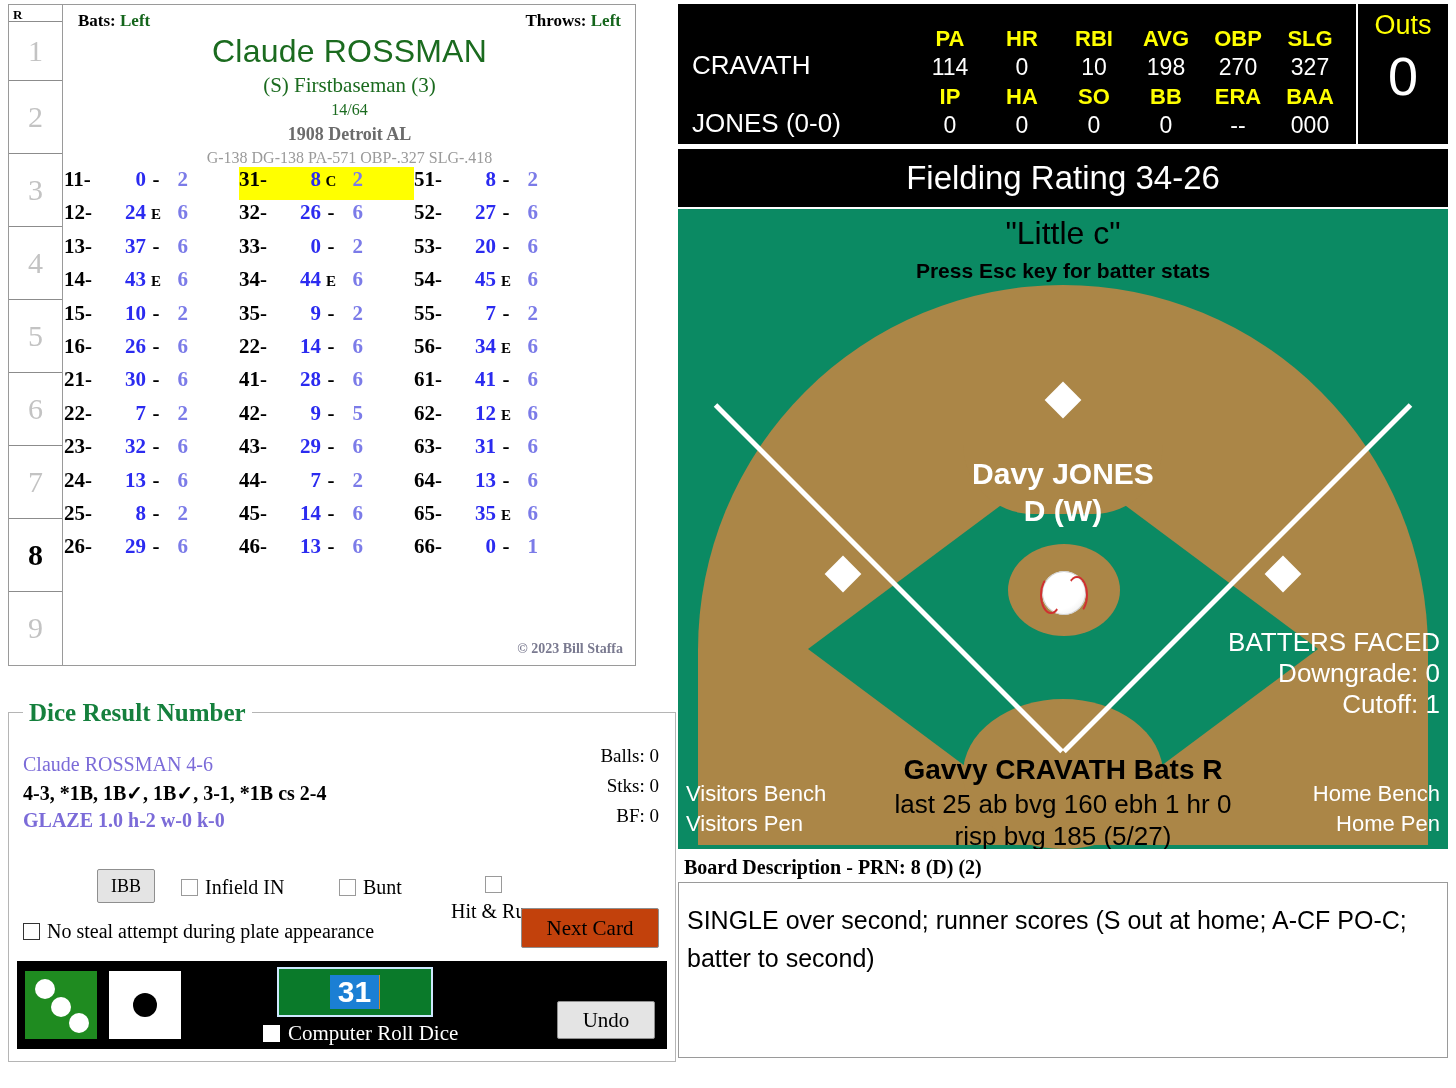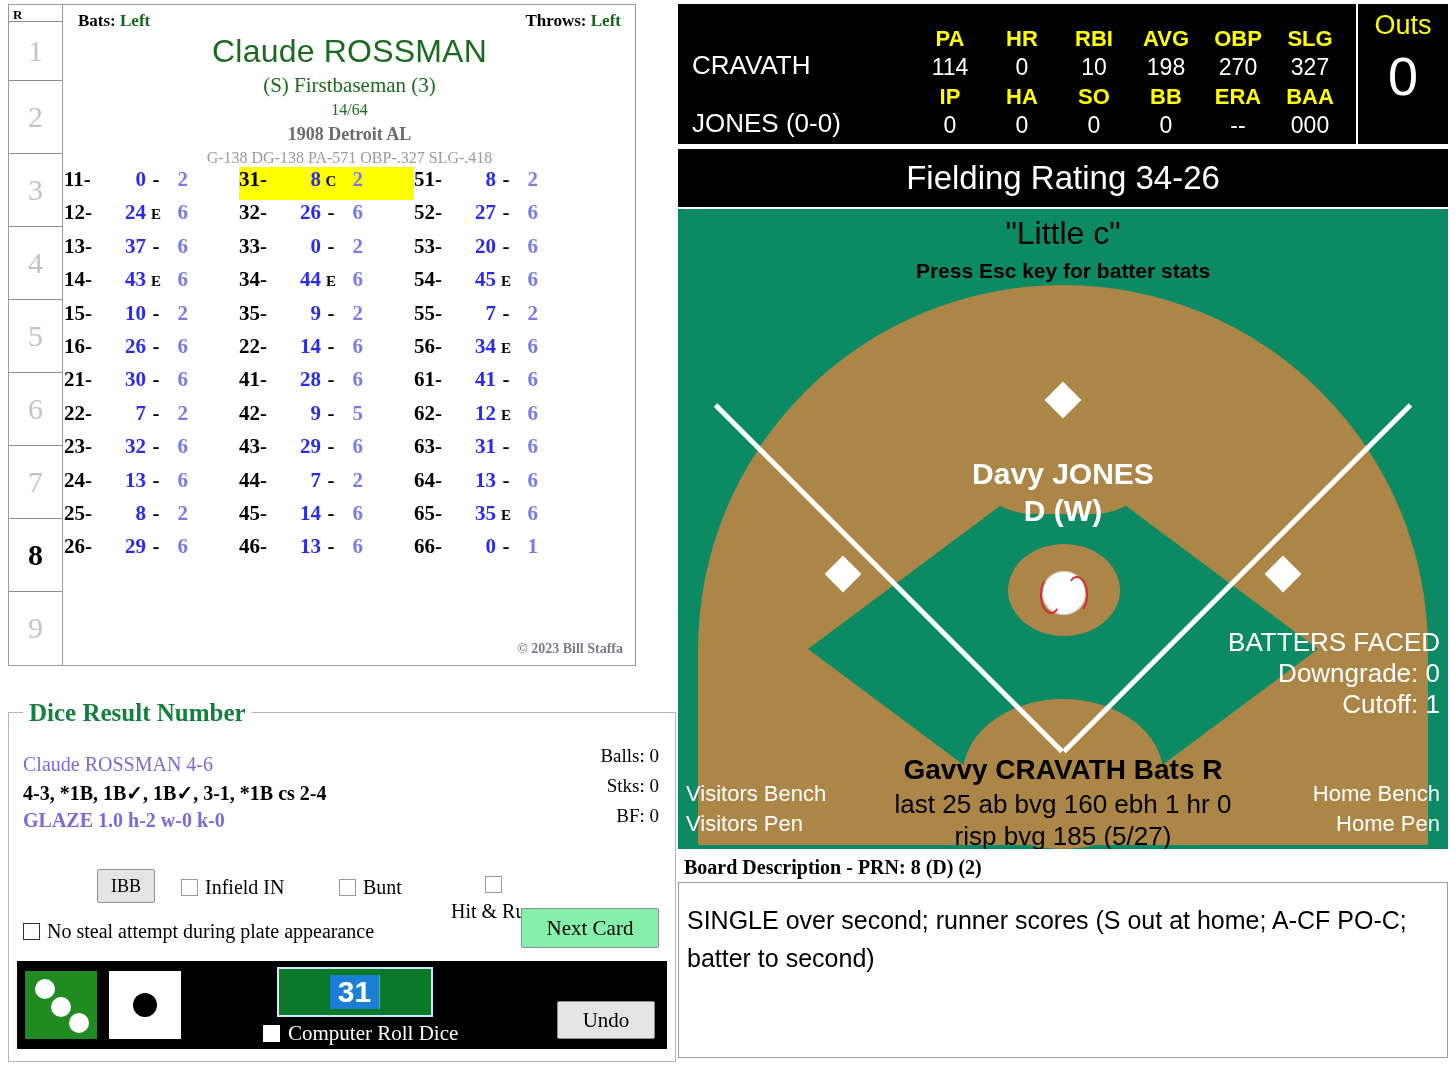--- a/index.html
+++ b/index.html
@@ -56,21 +56,21 @@
       border:1px solid #8f8f8f;border-radius:2px;font:400 18px "Liberation Serif",serif;
       display:flex;align-items:center;justify-content:center;color:#000;}
   .chk-wrap{position:absolute;display:flex;align-items:center;gap:7px;
       font:400 20px "Liberation Serif",serif;color:#000;}
   .chk{width:15px;height:15px;border:1px solid #9a9a9a;background:#fff;display:inline-block;}
   #chk-if{left:172px;top:163px;}
   #chk-bunt{left:330px;top:163px;}
   #chk-hr{left:442px;top:163px;flex-direction:column;}
   #chk-steal{left:14px;top:207px;}
   #chk-steal .chk{border-color:#333;}
-  #next-card{position:absolute;right:16px;top:195px;width:136px;height:38px;background:#86efac;
+  #next-card{position:absolute;right:16px;top:195px;width:136px;height:38px;background:#c2410c;
       border:1px solid #8f8f8f;border-radius:2px;font:400 21px "Liberation Serif",serif;
       display:flex;align-items:center;justify-content:center;color:#000;}
   #dice-bar{position:absolute;left:8px;right:8px;top:248px;height:88px;background:#000;}
   .die{position:absolute;top:10px;width:72px;height:68px;}
   #die-green{left:8px;background:#1f8b20;}
   #die-white{left:92px;background:#fff;}
   .pip{position:absolute;border-radius:50%;}
   .pip.w{background:#fff;width:20px;height:20px;}
   .pip.b{background:#000;width:24px;height:24px;}
   #roll-box{position:absolute;left:260px;top:6px;width:156px;height:50px;background:#0a7a2a;

